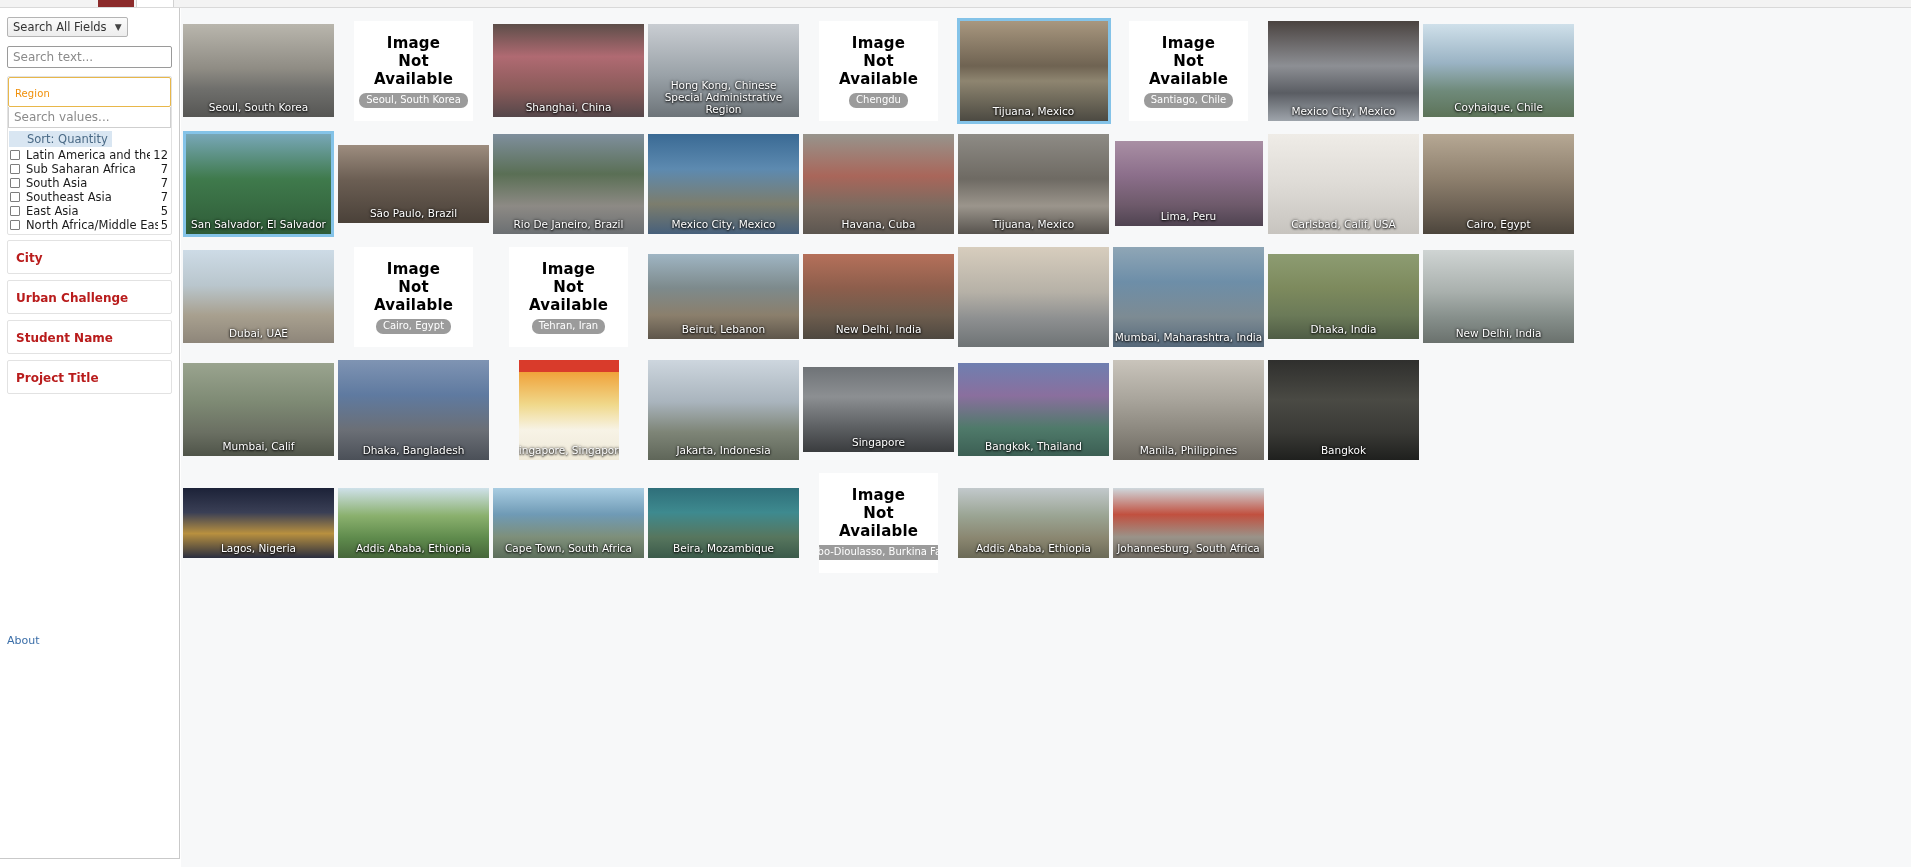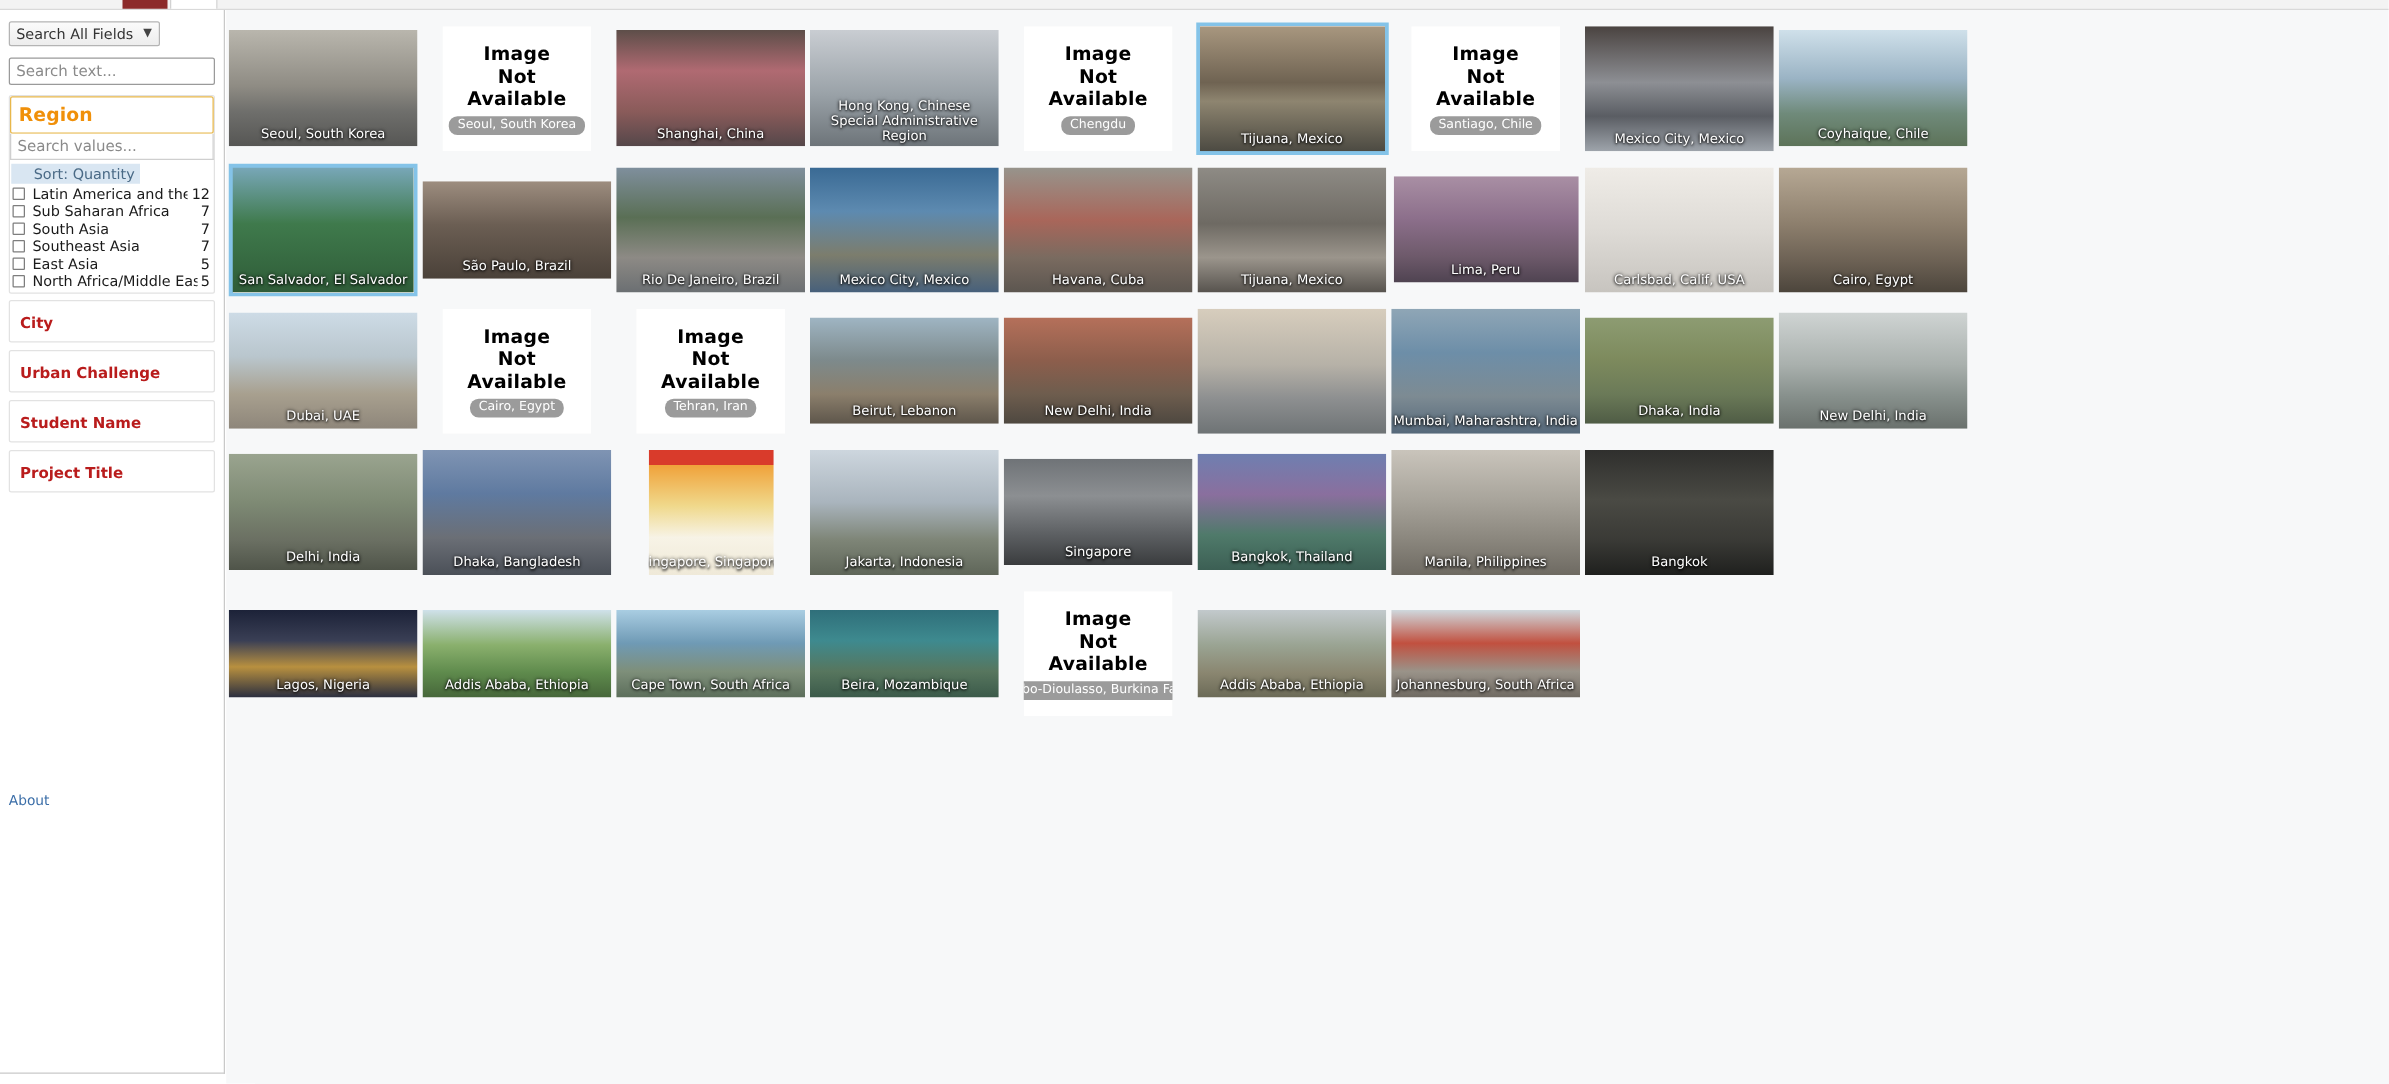--- a/index.html
+++ b/index.html
@@ -79,21 +79,21 @@
   }
   .filter-card.open { border-color: #e2e2e2; }
   .filter-header {
     border: 1px solid #e8b74a;
     border-radius: 2px;
     padding: 4px 6px 5px 6px;
     background: #fff;
     cursor: pointer;
   }
   .filter-header .title {
-    font-size: 15px; font-weight: bold; color: #f0900a;
+    font-size: 10px; font-weight: normal; color: #f0900a;
     letter-spacing: .1px;
   }
   .filter-body { padding: 0; }
   .values-search {
     display: block; width: 100%; height: 21px;
     border: 1px solid #cfcfcf;
     border-top: none;
     padding: 0 5px;
     font-size: 12px; color: #555;
     background: #fff;
@@ -508,21 +508,21 @@
               <div class="thumb" style="width: 151px; height: 93px; background: linear-gradient(rgb(207, 212, 211), rgb(169, 176, 173) 45%, rgb(135, 144, 140) 72%, rgb(106, 113, 109));">
                 <div class="caption">New Delhi, India</div>
               </div>
             </div>
           </div>
         </div>
         <div class="row">
           <div class="cell">
             <div class="tile">
               <div class="thumb" style="width: 151px; height: 93px; background: linear-gradient(rgb(154, 164, 143), rgb(126, 138, 116) 42%, rgb(106, 111, 98) 75%, rgb(79, 84, 73));">
-                <div class="caption">Delhi, India</div>
+                <div class="caption">Mumbai, Calif</div>
               </div>
             </div>
           </div>
           <div class="cell">
             <div class="tile">
               <div class="thumb" style="width: 151px; height: 100px; background: linear-gradient(rgb(127, 148, 179), rgb(95, 122, 160) 35%, rgb(107, 111, 118) 70%, rgb(75, 80, 88));">
                 <div class="caption">Dhaka, Bangladesh</div>
               </div>
             </div>
           </div>

